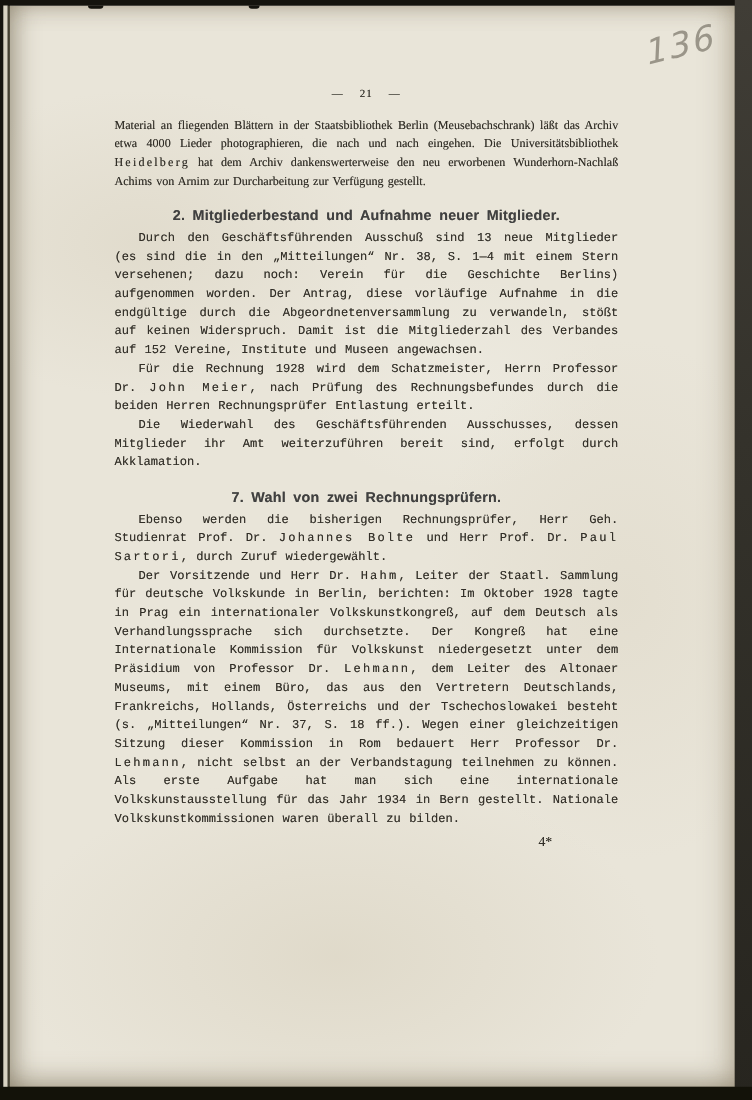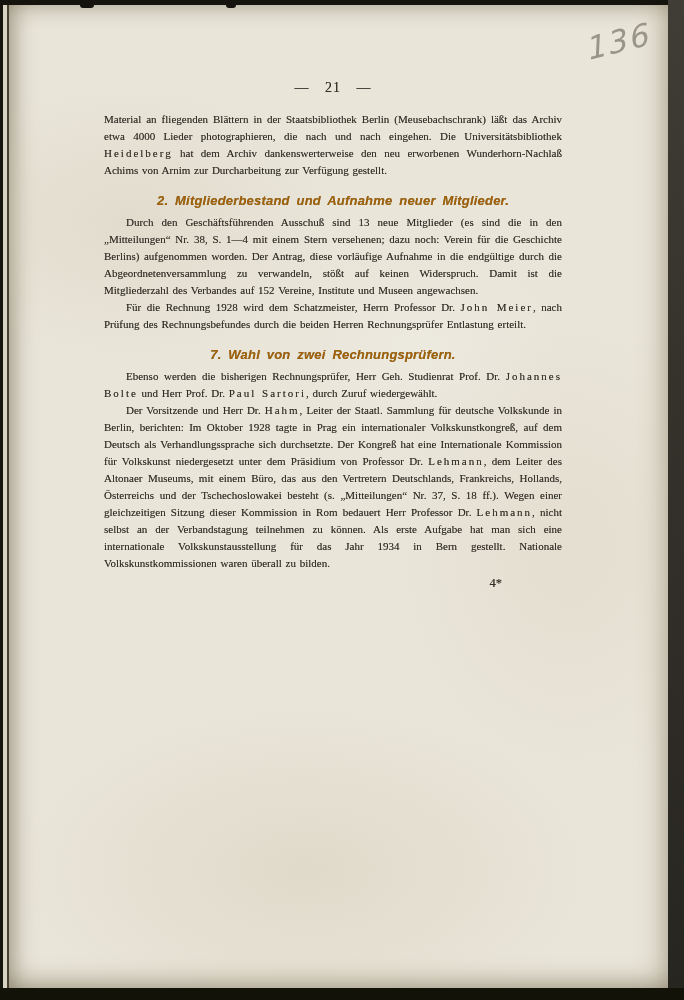--- a/index.html
+++ b/index.html
@@ -42,37 +42,36 @@
     font-family:"DejaVu Sans", sans-serif;font-style:italic;
     font-size:31px;color:#8d887c;opacity:.85;
     transform:rotate(-14deg) skewX(-6deg);
     letter-spacing:2px;
   }
 
   
   .column{position:absolute;left:95px;top:0;width:458px;color:#312e27;}
   .pagenum{
     margin:75px 0 15px;text-align:center;
-    font-size:14px;word-spacing:11px;letter-spacing:1px;
+    font-size:10px;word-spacing:11px;letter-spacing:1px;
     text-shadow:0 0 .5px rgba(49,46,39,.6);
   }
   .column p{
     margin:0;text-align:justify;
     font-size:11px;line-height:17px;word-spacing:1px;
     text-shadow:0 0 .5px rgba(49,46,39,.55);
   }
-  .column p.indent{text-indent:22px;}
+  .column p.indent{text-indent:22px;font-family:Liberation Mono, monospace;}
   .sperr{letter-spacing:2px;}
   .column h2{
     font-family:"Liberation Sans", sans-serif;
     font-size:13px;font-weight:bold;line-height:16px;
     text-align:center;margin:14px 0 5px;
-    word-spacing:3px;letter-spacing:.2px;color:#a16207;
+    word-spacing:3px;letter-spacing:.2px;color:#404040;
     text-shadow:0 0 .5px rgba(46,43,37,.55);
-    font-style:italic;
   }
   .sig{
     margin-top:4px;text-align:right;padding-right:60px;
     font-size:12.5px;text-shadow:0 0 .5px rgba(49,46,39,.6);
   }
 </style>
 </head>
 <body>
 
 <div class="scan">
@@ -86,20 +85,21 @@
     <div class="column">
       <div class="pagenum">— 21 —</div>
 
       <p><span>Material an fliegenden Blättern in der Staatsbibliothek Berlin (Meusebachschrank) läßt das Archiv etwa 4000 Lieder photographieren, die nach und nach eingehen. Die Universitätsbibliothek </span><span class="sperr">Heidelberg</span><span> hat dem Archiv dankenswerterweise den neu erworbenen Wunderhorn-Nachlaß Achims von Arnim zur Durcharbeitung zur Verfügung gestellt.</span></p>
 
       <h2>2. Mitgliederbestand und Aufnahme neuer Mitglieder.</h2>
       <p class="indent"><span>Durch den Geschäftsführenden Ausschuß sind 13 neue Mitglieder (es sind die in den „Mitteilungen“ Nr. 38, S. 1—4 mit einem Stern versehenen; dazu noch: Verein für die Geschichte Berlins) aufgenommen worden. Der Antrag, diese vorläufige Aufnahme in die endgültige durch die Abgeordnetenversammlung zu verwandeln, stößt auf keinen Widerspruch. Damit ist die Mitgliederzahl des Verbandes auf 152 Vereine, Institute und Museen angewachsen.</span></p>
 
       <p class="indent"><span>Für die Rechnung 1928 wird dem Schatzmeister, Herrn Professor Dr. </span><span class="sperr">John Meier</span><span>, nach Prüfung des Rechnungsbefundes durch die beiden Herren Rechnungsprüfer Entlastung erteilt.</span></p>
 
+      <p class="indent"><span>Die Wiederwahl des Geschäftsführenden Ausschusses, dessen Mitglieder ihr Amt weiterzuführen bereit sind, erfolgt durch Akklamation.</span></p>
 
       <h2>7. Wahl von zwei Rechnungsprüfern.</h2>
       <p class="indent"><span>Ebenso werden die bisherigen Rechnungsprüfer, Herr Geh. Studienrat Prof. Dr. </span><span class="sperr">Johannes Bolte</span><span> und Herr Prof. Dr. </span><span class="sperr">Paul Sartori</span><span>, durch Zuruf wiedergewählt.</span></p>
 
       <p class="indent"><span>Der Vorsitzende und Herr Dr. </span><span class="sperr">Hahm</span><span>, Leiter der Staatl. Sammlung für deutsche Volkskunde in Berlin, berichten: Im Oktober 1928 tagte in Prag ein internationaler Volkskunstkongreß, auf dem Deutsch als Verhandlungssprache sich durchsetzte. Der Kongreß hat eine Internationale Kommission für Volkskunst niedergesetzt unter dem Präsidium von Professor Dr. </span><span class="sperr">Lehmann</span><span>, dem Leiter des Altonaer Museums, mit einem Büro, das aus den Vertretern Deutschlands, Frankreichs, Hollands, Österreichs und der Tschechoslowakei besteht (s. „Mitteilungen“ Nr. 37, S. 18 ff.). Wegen einer gleichzeitigen Sitzung dieser Kommission in Rom bedauert Herr Professor Dr. </span><span class="sperr">Lehmann</span><span>, nicht selbst an der Verbandstagung teilnehmen zu können. Als erste Aufgabe hat man sich eine internationale Volkskunstausstellung für das Jahr 1934 in Bern gestellt. Nationale Volkskunstkommissionen waren überall zu bilden.</span></p>
 
       <div class="sig">4*</div>
     </div>
 
     <div class="pencil">136</div>

